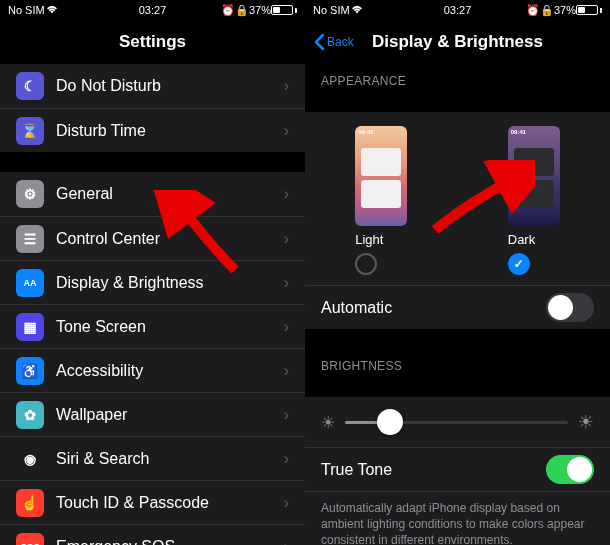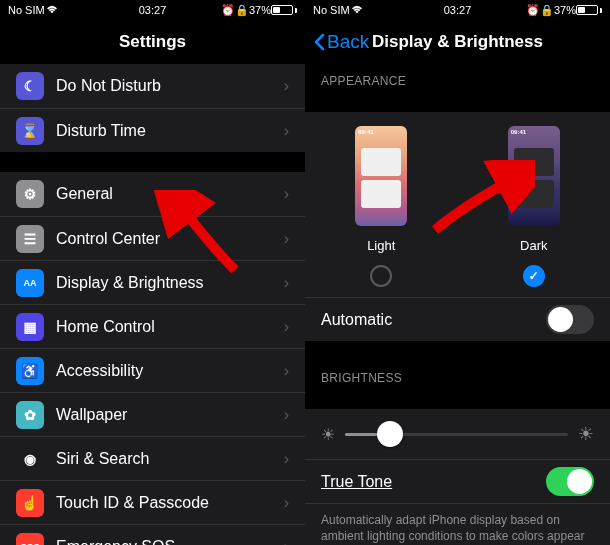--- a/index.html
+++ b/index.html
@@ -4,31 +4,31 @@
 <style>
   * { margin: 0; padding: 0; box-sizing: border-box; }
   body { background: #555; font-family: -apple-system, "Helvetica Neue", sans-serif; width: 610px; height: 545px; display: flex; overflow: hidden; }
   .screen { width: 305px; height: 545px; background: #000; color: #fff; position: relative; overflow: hidden; }
   .status-bar { height: 20px; display: flex; align-items: center; justify-content: space-between; padding: 0 8px; font-size: 11px; font-weight: 500; }
   .status-left, .status-right { display: flex; align-items: center; }
   .status-center { position: absolute; left: 50%; transform: translateX(-50%); }
   .wifi { width: 14px; height: 10px; }
   .nav { height: 44px; display: flex; align-items: center; justify-content: center; position: relative; }
   .nav-title { font-size: 17px; font-weight: 600; }
-  .back { position: absolute; left: 8px; display: flex; align-items: center; color: #0a84ff; font-size: 19px; gap: 2px; }
+  .back { position: absolute; left: 8px; display: flex; align-items: center; color: #0a84ff; font-size: 12px; gap: 2px; }
   .content { height: calc(545px - 64px); overflow: hidden; }
   .section-header { font-size: 12px; color: #8e8e93; padding: 10px 16px 24px; letter-spacing: 0.3px; }
   .row { background: #1c1c1e; height: 44px; display: flex; align-items: center; padding: 0 16px; font-size: 16px; position: relative; }
   .row + .row, .group .row + .row { border-top: 0.5px solid #333; }
   .gap { height: 20px; background: #000; }
   .row-icon { width: 28px; height: 28px; border-radius: 6px; margin-right: 12px; display: flex; align-items: center; justify-content: center; font-size: 14px; flex-shrink: 0; }
   .chevron { position: absolute; right: 16px; color: #5a5a5e; }
   .row-label { flex: 1; }
   .appearance-row { background: #1c1c1e; padding: 14px 0 10px; display: flex; justify-content: space-around; }
-  .appearance-item { display: flex; flex-direction: column; align-items: center; gap: 12px; }
+  .appearance-item { display: flex; flex-direction: column; gap: 6px; }
   .appearance-preview { width: 52px; height: 100px; border-radius: 6px; position: relative; overflow: hidden; }
   .appearance-preview.light { background: linear-gradient(180deg, #f4c89e 0%, #e89b7a 35%, #d86b74 60%, #a85c8e 85%, #6b5fa8 100%); }
   .appearance-preview.dark { background: linear-gradient(180deg, #7a5c8e 0%, #5c4a7a 35%, #3a3568 60%, #2a285a 85%, #1a1848 100%); }
   .preview-time { position: absolute; top: 3px; left: 3px; font-size: 6px; font-weight: 600; }
   .preview-card { position: absolute; width: 40px; height: 28px; border-radius: 3px; left: 6px; }
   .appearance-preview.light .preview-card { background: #f0f0f0; }
   .appearance-preview.dark .preview-card { background: #2c2c2e; }
   .preview-card.c1 { top: 22px; }
   .preview-card.c2 { top: 54px; }
   .appearance-label { font-size: 13px; }
@@ -100,21 +100,21 @@
         <span class="row-label">Control Center</span>
         <span class="chevron">›</span>
       </div>
       <div class="row">
         <div class="row-icon" style="background:#0a84ff;color:#fff;font-size:9px;font-weight:600;">AA</div>
         <span class="row-label">Display &amp; Brightness</span>
         <span class="chevron">›</span>
       </div>
       <div class="row">
         <div class="row-icon" style="background:#4f46e5;color:#fff;font-size:14px;font-weight:600;">▦</div>
-        <span class="row-label">Home Control</span>
+        <span class="row-label">Tone Screen</span>
         <span class="chevron">›</span>
       </div>
       <div class="row">
         <div class="row-icon" style="background:#0a84ff;color:#fff;font-size:14px;font-weight:600;">♿</div>
         <span class="row-label">Accessibility</span>
         <span class="chevron">›</span>
       </div>
       <div class="row">
         <div class="row-icon" style="background:#44b7c2;color:#fff;font-size:14px;font-weight:600;">✿</div>
         <span class="row-label">Wallpaper</span>
@@ -210,21 +210,21 @@
     <div class="gap"></div>
     <div class="section-header">BRIGHTNESS</div>
     <div class="slider-row">
       <span class="sun-small">☀</span>
       <div class="slider">
         <div class="slider-fill" style="width:20%"></div>
         <div class="slider-knob" style="left:calc(20% - 13px)"></div>
       </div>
       <span class="sun-big" style="font-size:18px;">☀</span>
     </div>
-    <div class="row" style="border-top:0.5px solid #333;text-decoration:underline;">
+    <div class="row" style="border-top:0.5px solid #333;">
       <span class="row-label">True Tone</span>
       <div class="toggle on">
           <div class="knob"></div>
         </div>
     </div>
     <div class="footer-text">Automatically adapt iPhone display based on ambient lighting conditions to make colors appear consistent in different environments.</div>
     <div class="gap" style="height:14px;"></div>
     <div class="row">
       
       

